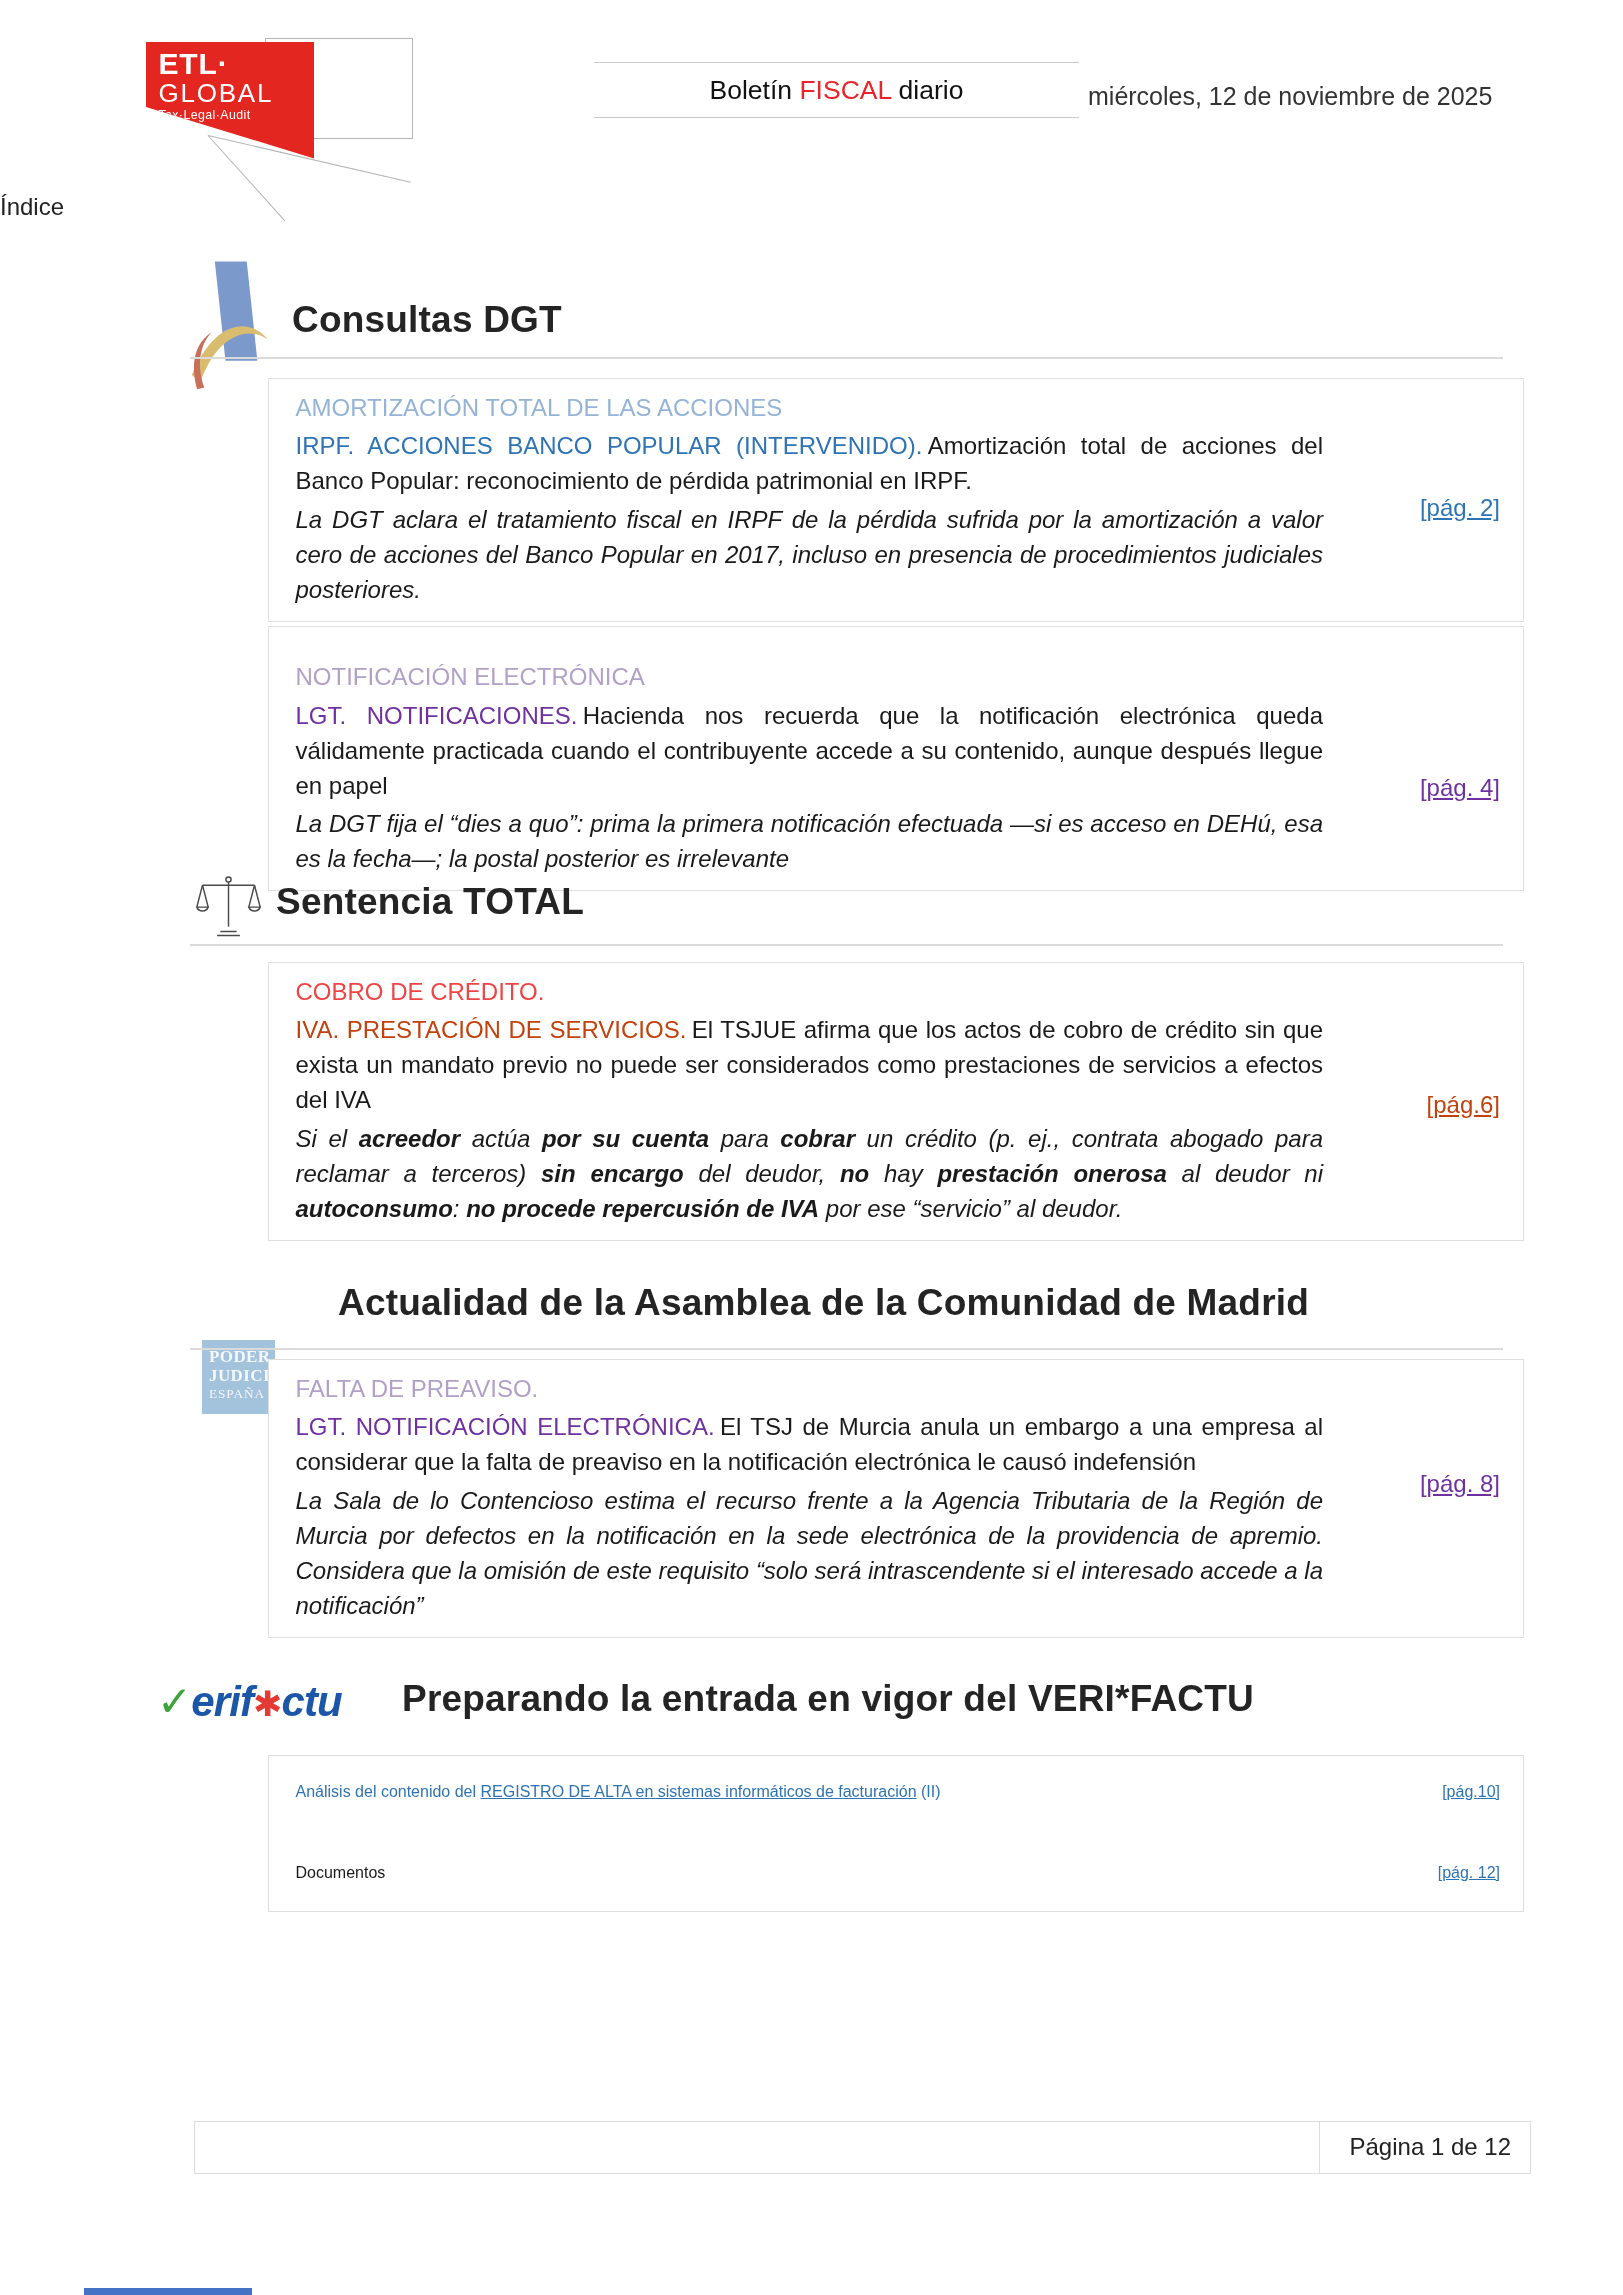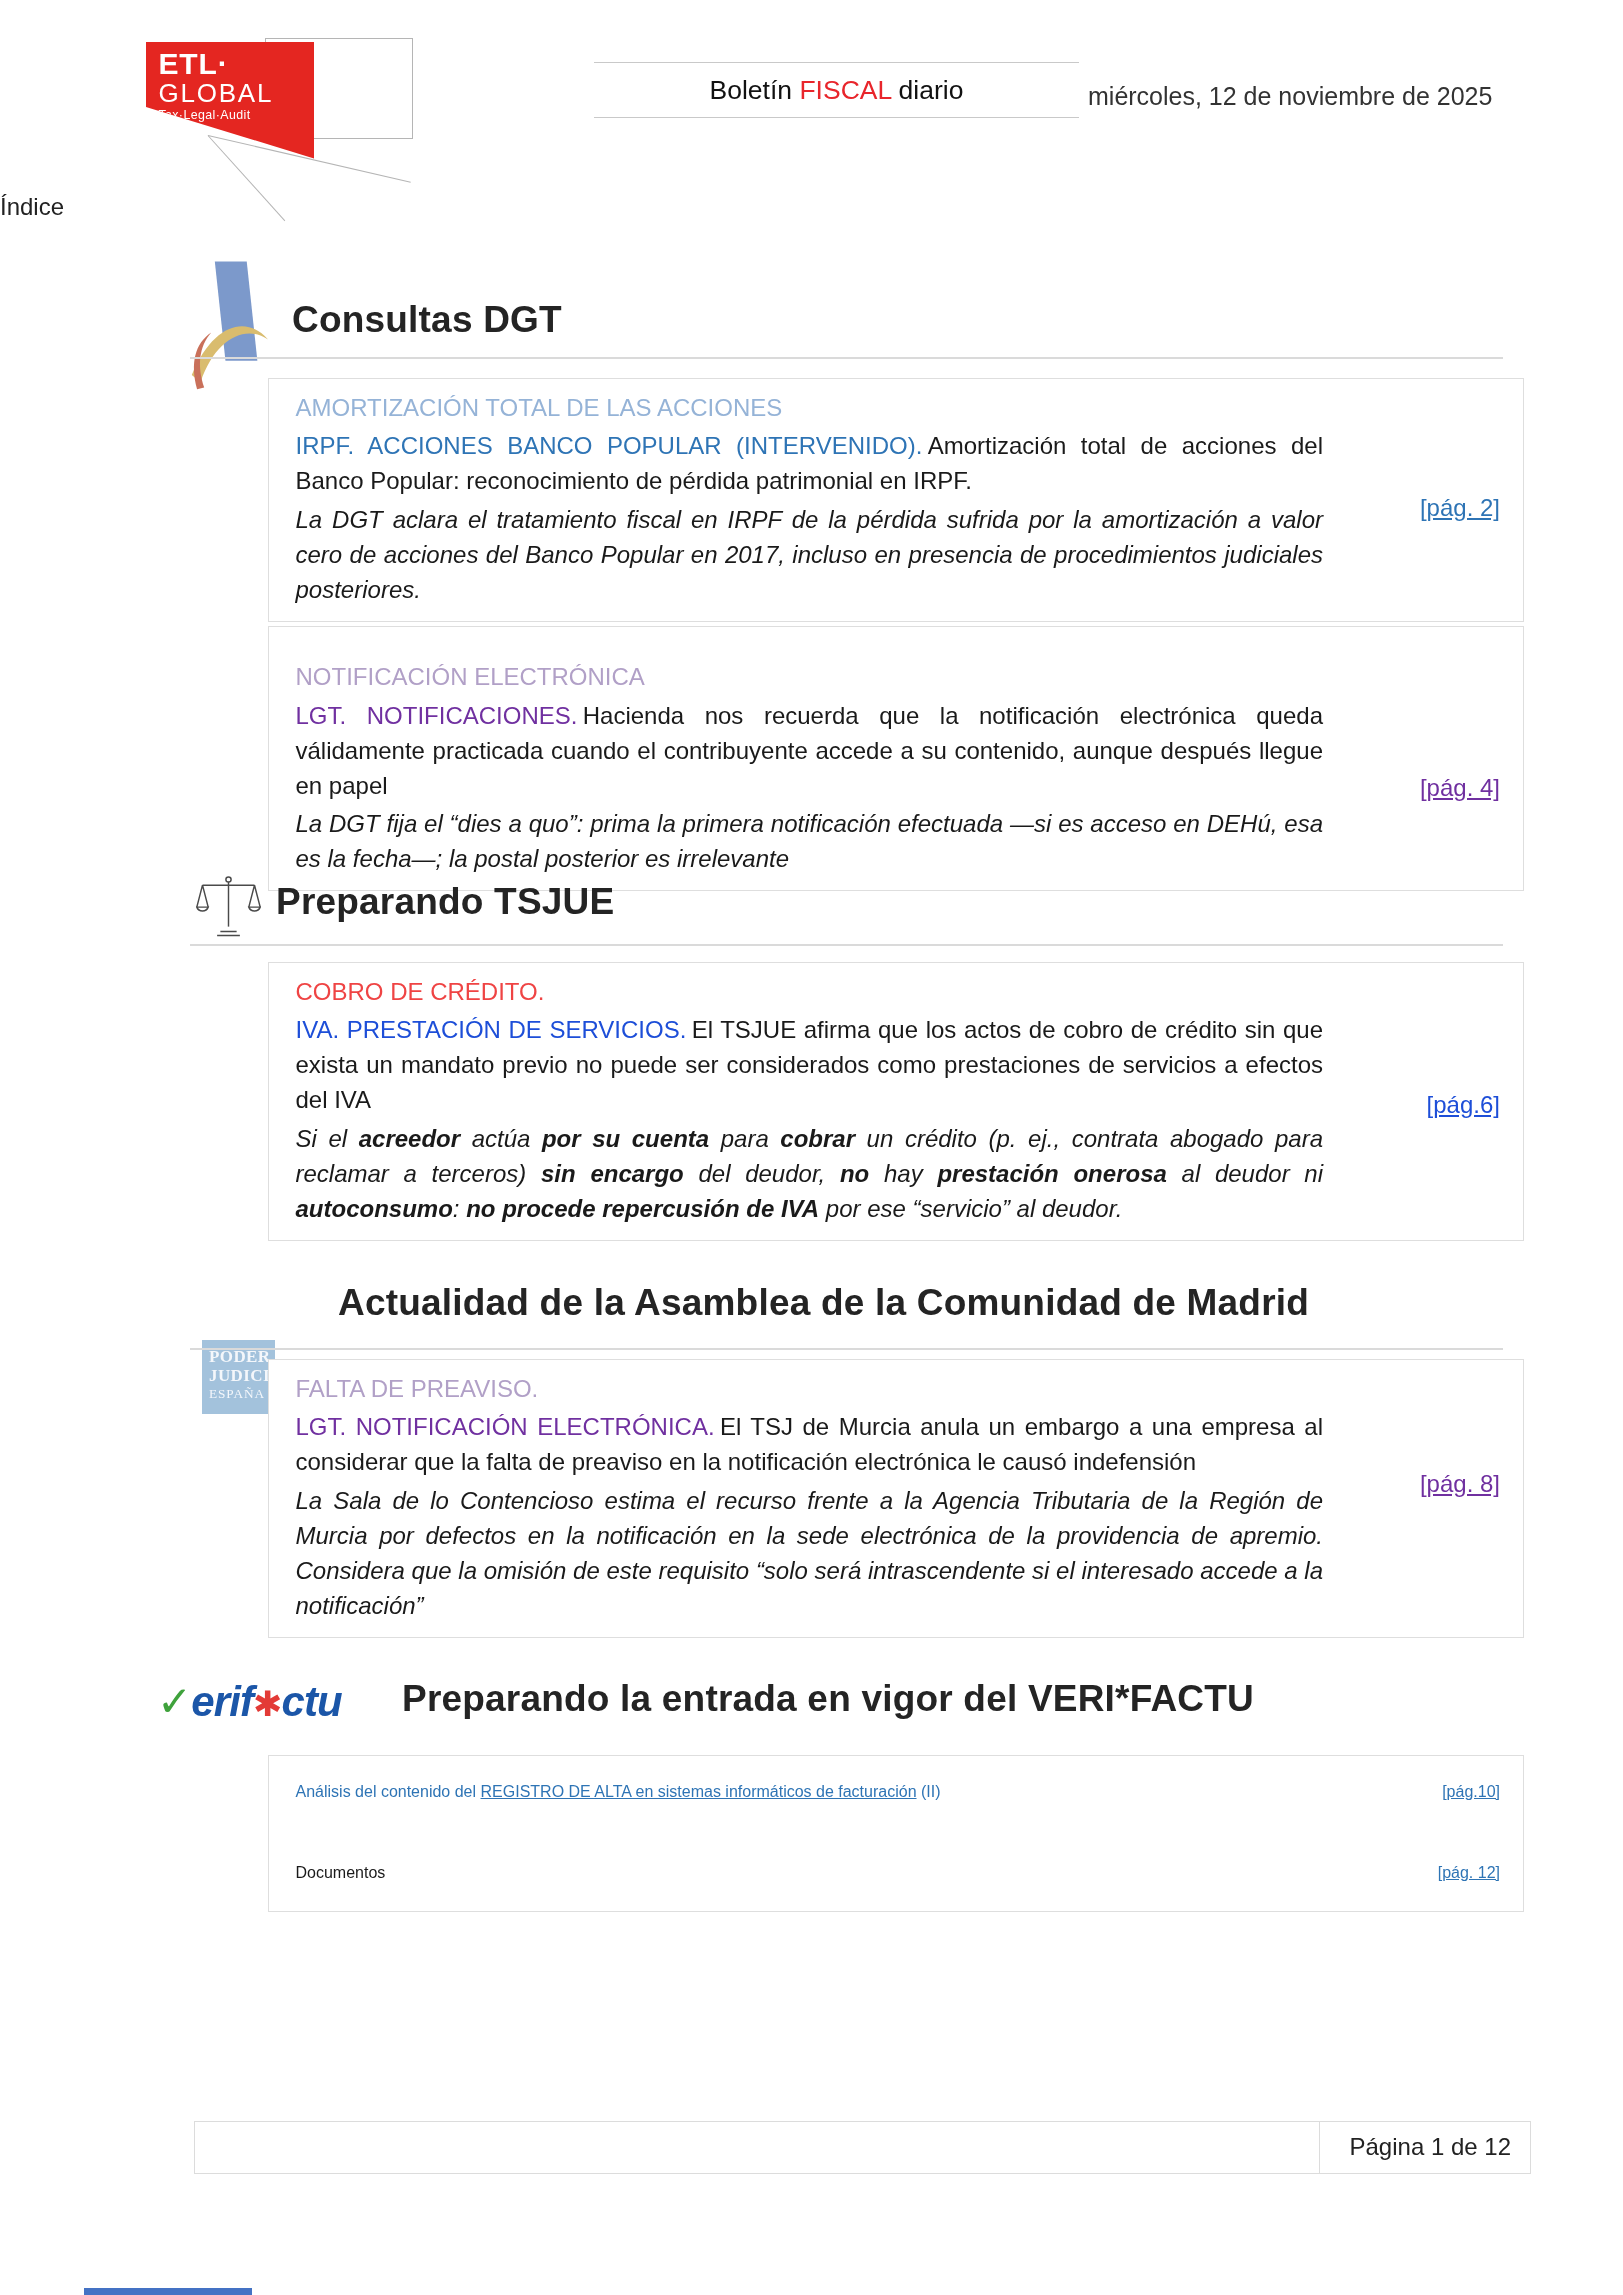--- a/index.html
+++ b/index.html
@@ -45,21 +45,21 @@
   .box-link a{text-decoration:underline;}
   .kicker{font-size:24px;line-height:35px;}
   .para{margin:3.5px 0 0 0;font-size:24px;line-height:35px;text-align:justify;}
   .para.it{font-style:italic;}
   .lead{margin-right:5.3px;}
   .c-lightblue{color:#95B3D7;}
   .c-blue{color:#2E74B5;}
   .c-lightpurple{color:#B1A0C7;}
   .c-purple{color:#7030A0;}
   .c-lightgreen{color:#ef4444;}
-  .c-green{color:#1d4ed8;}
+  .c-green{color:#c2410c;}
   .seg-b{font-weight:bold;}
   .seg-u{text-decoration:underline;}
   .toc-row{display:flex;font-size:16px;line-height:35px;}
   .toc-row .toc-label{flex:1;}
   .toc-row .toc-page{width:177px;text-align:right;}
   .toc-row a{text-align:center;}
 
   
   .footer{position:absolute;left:194px;top:2121px;width:1337px;height:53px;display:flex;font-size:24px;color:#222;}
   .footer-cell-main{flex:1;border:0.9px solid #dcdcdc;box-sizing:border-box;}
@@ -121,21 +121,21 @@
       <circle cx="40" cy="10" r="3.2"></circle>
       <line x1="8" y1="17" x2="72" y2="17"></line>
       <line x1="40" y1="13" x2="40" y2="68"></line>
       <path d="M8,17 L1,44 M8,17 L15,44"></path>
       <path d="M1,44 A7.5,7.5 0 0 0 15,44 Z"></path>
       <path d="M72,17 L65,44 M72,17 L79,44"></path>
       <path d="M65,44 A7.5,7.5 0 0 0 79,44 Z"></path>
       <path d="M30,74 L50,74 M26,79 L54,79"></path>
     </svg>
   </div>
-  <div class="sec-title" style="left:276px;top:881px;">Preparando TSJUE</div>
+  <div class="sec-title" style="left:276px;top:881px;">Sentencia TOTAL</div>
   <div class="sec-rule" style="top:944px;"></div>
 
   <div class="box" style="top:962px;">
     <div class="box-text">
       <div class="kicker c-lightgreen">COBRO DE CRÉDITO.</div>
       <p class="para"><span class="lead c-green">IVA. PRESTACIÓN DE SERVICIOS.</span><span>El TSJUE afirma que los actos de cobro de crédito sin que exista un mandato previo no puede ser considerados como prestaciones de servicios a efectos del IVA</span></p>
       <p class="para it"><span>Si el </span><span class="seg-b">acreedor</span><span> actúa </span><span class="seg-b">por su cuenta</span><span> para </span><span class="seg-b">cobrar</span><span> un crédito (p. ej., contrata abogado para reclamar a terceros) </span><span class="seg-b">sin encargo</span><span> del deudor, </span><span class="seg-b">no</span><span> hay </span><span class="seg-b">prestación onerosa</span><span> al deudor ni </span><span class="seg-b">autoconsumo</span><span>: </span><span class="seg-b">no procede repercusión de IVA</span><span> por ese “servicio” al deudor.</span></p>
     </div>
     <div class="box-link" style="padding-top:117px;"><a href="#" class="c-green">[pág.6]</a></div>
   </div>

